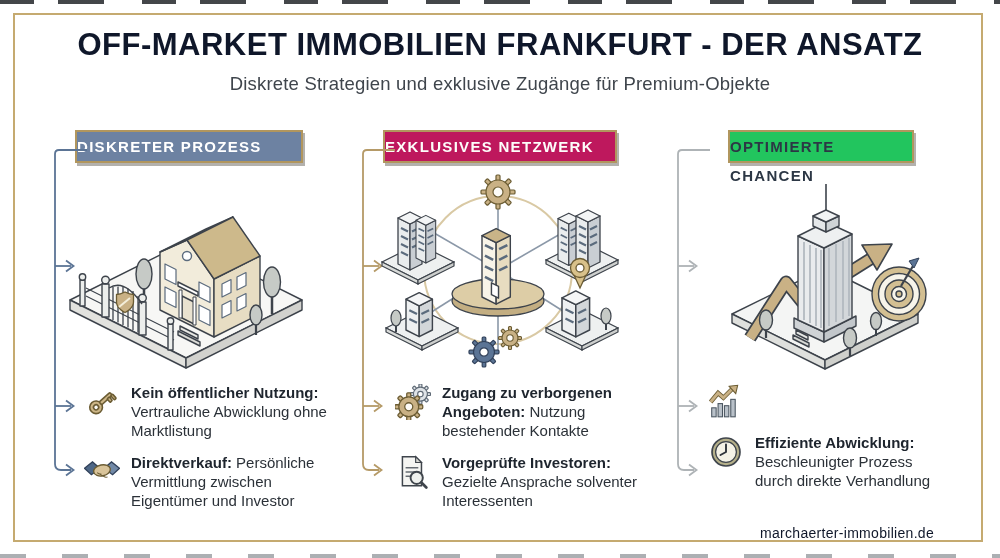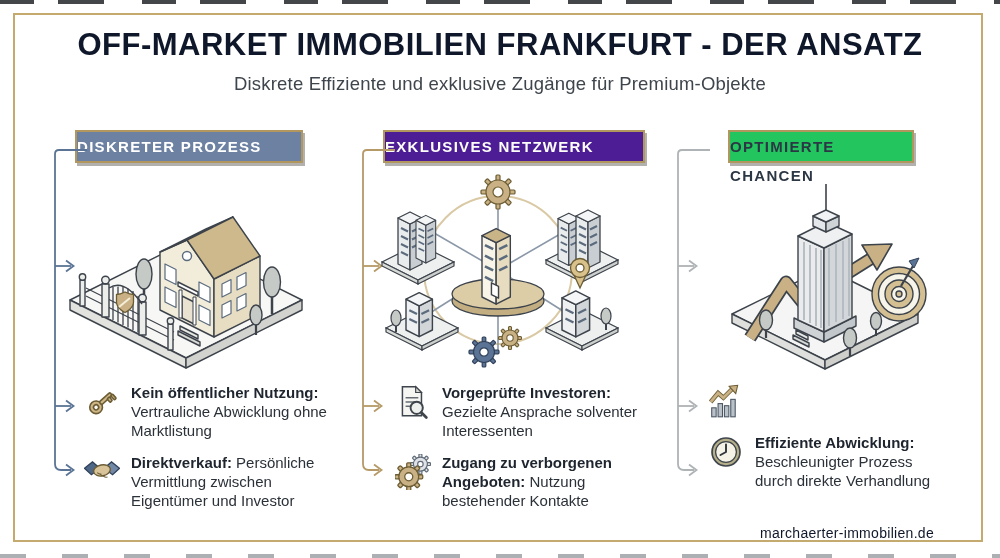--- a/index.html
+++ b/index.html
@@ -22,21 +22,21 @@
     position:absolute; top:73px; left:0; width:100%; text-align:center;
     font-size:18.5px; color:#3f454c; letter-spacing:.2px;
   }
   .badge {
     position:absolute; top:130px; height:33px; box-sizing:border-box;
     border:2px solid #b1965e; box-shadow:2px 3px 0 rgba(55,50,40,.38);
     text-align:left; line-height:29px; font-weight:bold; font-size:15px;
     letter-spacing:1.3px;
   }
   .badge.b1 { left:75px;  width:228px; background:#6d82a2; color:#ffffff; }
-  .badge.b2 { left:383px; width:262px; background:#4c1d95; color:#fdfdfa; }
+  .badge.b2 { left:383px; width:234px; background:#be185d; color:#fdfdfa; }
   .badge.b3 { left:728px; width:186px; background:#22c55e; color:#2c3745; }
   .connector { position:absolute; top:140px; width:52px; height:346px; }
   .connector.c1 { left:35px; }
   .connector.c2 { left:343px; }
   .connector.c3 { left:658px; }
   .illus { position:absolute; }
   .illus.i1 { left:60px;  top:178px; }
   .illus.i2 { left:372px; top:168px; }
   .illus.i3 { left:700px; top:170px; }
   .bullets { position:absolute; top:383px; }
@@ -54,21 +54,21 @@
 </style>
 </head>
 <body>
 
 <div class="canvas">
   <div class="edge-artifact top"></div>
   <div class="edge-artifact bottom"></div>
   <div class="frame"></div>
 
   <div class="title">OFF-MARKET IMMOBILIEN FRANKFURT - DER ANSATZ</div>
-  <div class="subtitle">Diskrete Effiziente und exklusive Zugänge für Premium-Objekte</div>
+  <div class="subtitle">Diskrete Strategien und exklusive Zugänge für Premium-Objekte</div>
 
   <div class="badge b1">DISKRETER PROZESS</div>
   <div class="badge b2">EXKLUSIVES NETZWERK</div>
   <div class="badge b3">OPTIMIERTE CHANCEN</div>
 
   <svg class="connector c1" viewBox="0 0 52 346">
     <g fill="none" stroke="#5b7495" stroke-width="1.8">
       <path d="M52,10 L24,10 Q20,10 20,14 L20,324 Q20,330 26,330 L36,330"></path>
       <path d="M20,126 L36,126"></path>
         <path d="M31,120.5 L38.5,126 L31,131.5"></path>
@@ -383,37 +383,20 @@
       <div class="btext">
         <span class="blead">Direktverkauf:</span>
         <span>Persönliche Vermittlung zwischen Eigentümer und Investor</span>
       </div>
     </div>
   </div>
 
   <div class="bullets p2">
     <div class="bullet">
       <svg class="bicon" viewBox="0 0 34 34">
-        <path d="M7,2.5 H19.5 L25,8 V30 H7 Z" fill="#f5f5f2" stroke="#3f454c" stroke-width="1.4"></path>
-        <polygon points="19.5,2.5 25,8 19.5,8" fill="#d9d9d4" stroke="#3f454c" stroke-width="1.1"></polygon>
-        <g stroke="#5a6068" stroke-width="1.3">
-          <line x1="10" y1="13" x2="22" y2="13"></line>
-            <line x1="10" y1="17" x2="22" y2="17"></line>
-            <line x1="10" y1="21" x2="16.5" y2="21"></line>
-        </g>
-        <circle cx="20.5" cy="22.5" r="5.8" fill="#eef0ee" fill-opacity="0.92" stroke="#3f454c" stroke-width="1.8"></circle>
-        <line x1="24.9" y1="26.9" x2="29.6" y2="31.6" stroke="#3f454c" stroke-width="2.6" stroke-linecap="round"></line>
-      </svg>
-      <div class="btext">
-        <span class="blead">Vorgeprüfte Investoren:</span>
-        <span>Gezielte Ansprache solventer Interessenten</span>
-      </div>
-    </div>
-    <div class="bullet">
-      <svg class="bicon" viewBox="0 0 34 34">
         <g transform="translate(24,9.5)" fill="#dfe3e7" stroke="#5f6a76" stroke-width="1.1">
           <rect x="-1.4" y="-9.5" width="2.8" height="3.4" rx="0.8"></rect>
             <rect x="-1.4" y="-9.5" width="2.8" height="3.4" rx="0.8" transform="rotate(45)"></rect>
           <rect x="-1.4" y="-9.5" width="2.8" height="3.4" rx="0.8" transform="rotate(90)"></rect>
             <rect x="-1.4" y="-9.5" width="2.8" height="3.4" rx="0.8" transform="rotate(135)"></rect>
           <rect x="-1.4" y="-9.5" width="2.8" height="3.4" rx="0.8" transform="rotate(180)"></rect>
             <rect x="-1.4" y="-9.5" width="2.8" height="3.4" rx="0.8" transform="rotate(225)"></rect>
           <rect x="-1.4" y="-9.5" width="2.8" height="3.4" rx="0.8" transform="rotate(270)"></rect>
             <rect x="-1.4" y="-9.5" width="2.8" height="3.4" rx="0.8" transform="rotate(315)"></rect>
           <circle r="6.6"></circle>
@@ -430,20 +413,37 @@
             <rect x="-1.9" y="-13.2" width="3.8" height="4.6" rx="1" transform="rotate(315)"></rect>
           <circle r="9.4"></circle>
             <circle r="3.8" fill="#fdfcf8"></circle>
         </g>
       </svg>
       <div class="btext">
         <span class="blead">Zugang zu verborgenen Angeboten:</span>
         <span>Nutzung bestehender Kontakte</span>
       </div>
     </div>
+    <div class="bullet">
+      <svg class="bicon" viewBox="0 0 34 34">
+        <path d="M7,2.5 H19.5 L25,8 V30 H7 Z" fill="#f5f5f2" stroke="#3f454c" stroke-width="1.4"></path>
+        <polygon points="19.5,2.5 25,8 19.5,8" fill="#d9d9d4" stroke="#3f454c" stroke-width="1.1"></polygon>
+        <g stroke="#5a6068" stroke-width="1.3">
+          <line x1="10" y1="13" x2="22" y2="13"></line>
+            <line x1="10" y1="17" x2="22" y2="17"></line>
+            <line x1="10" y1="21" x2="16.5" y2="21"></line>
+        </g>
+        <circle cx="20.5" cy="22.5" r="5.8" fill="#eef0ee" fill-opacity="0.92" stroke="#3f454c" stroke-width="1.8"></circle>
+        <line x1="24.9" y1="26.9" x2="29.6" y2="31.6" stroke="#3f454c" stroke-width="2.6" stroke-linecap="round"></line>
+      </svg>
+      <div class="btext">
+        <span class="blead">Vorgeprüfte Investoren:</span>
+        <span>Gezielte Ansprache solventer Interessenten</span>
+      </div>
+    </div>
   </div>
 
   <div class="bullets p3">
     <div class="bullet">
       <svg class="bicon" viewBox="0 0 34 34">
         <g fill="#b9c1c9" stroke="#4a5560" stroke-width="1">
           <rect x="3.5" y="22.5" width="4.2" height="8.5"></rect>
           <rect x="9.5" y="18.5" width="4.2" height="12.5"></rect>
           <rect x="15.5" y="20.5" width="4.2" height="10.5"></rect>
           <rect x="21.5" y="14.5" width="4.2" height="16.5"></rect>

